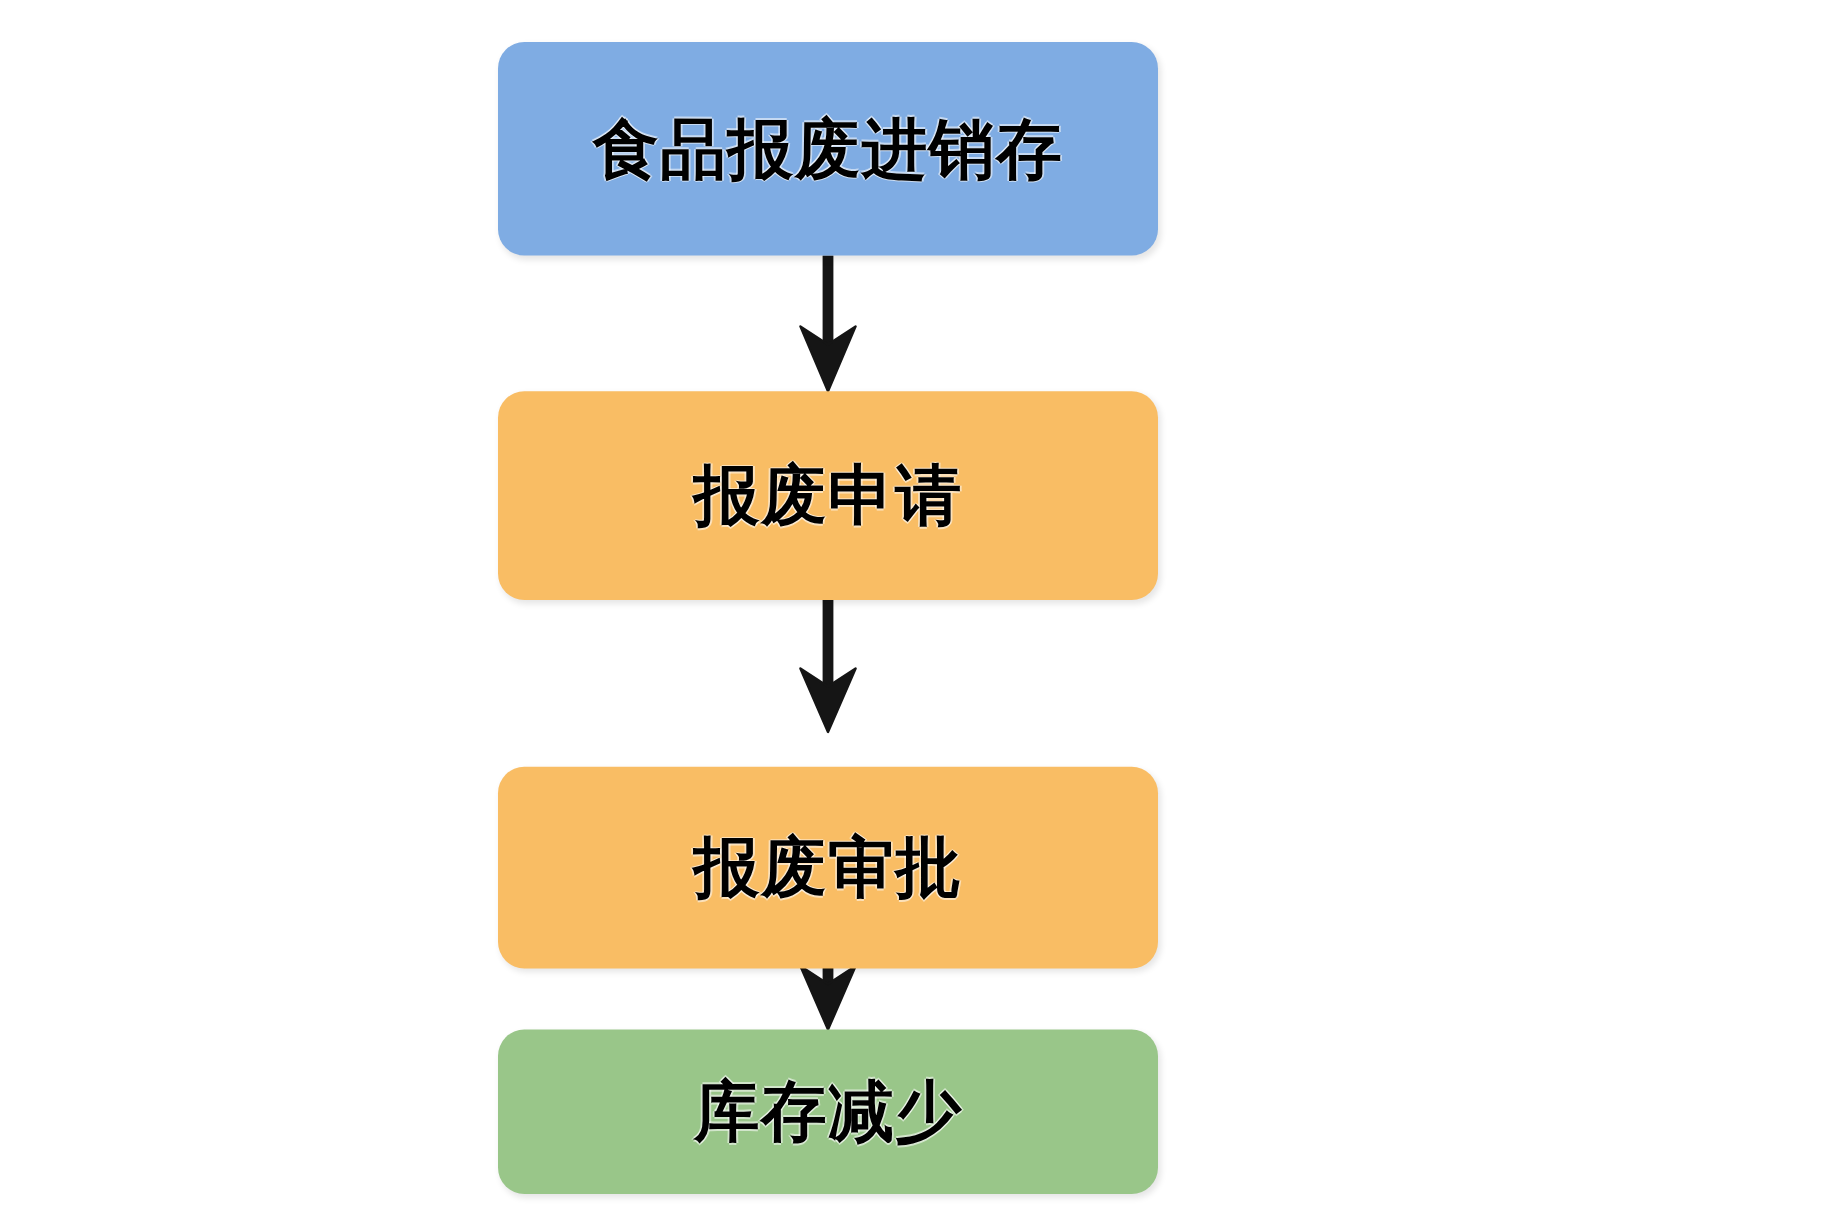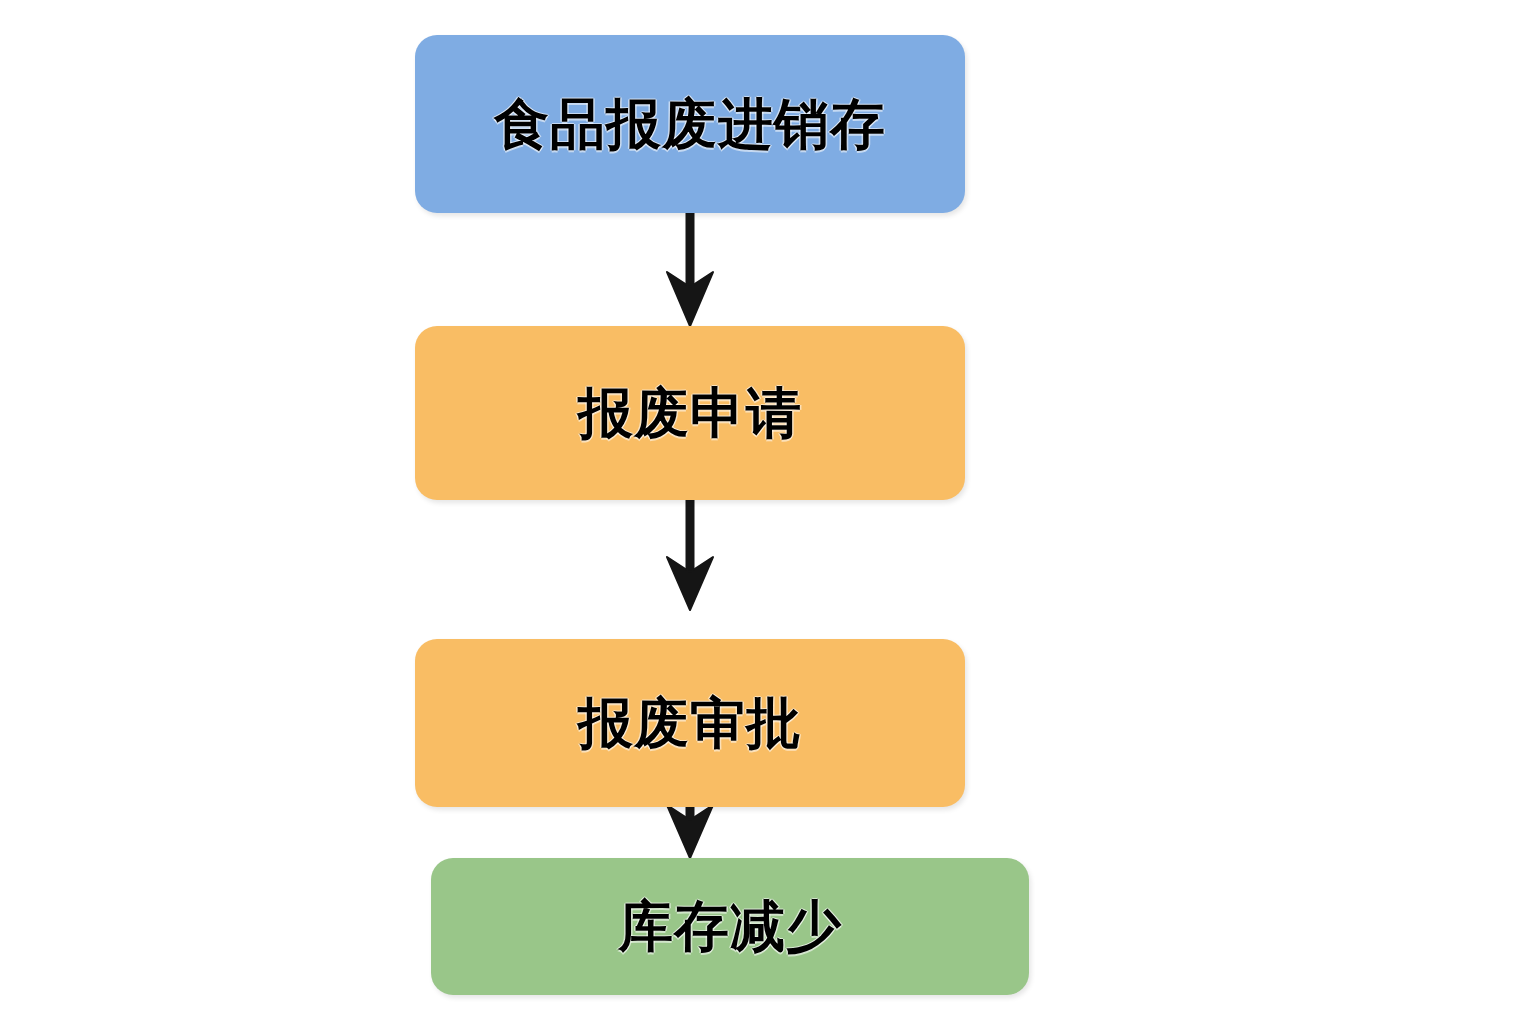--- a/index.html
+++ b/index.html
@@ -34,21 +34,21 @@
     text-shadow:
        1.5px 0 0 rgba(255,255,255,0.55),
       -1.5px 0 0 rgba(255,255,255,0.55),
        0 1.5px 0 rgba(255,255,255,0.55),
        0 -1.5px 0 rgba(255,255,255,0.55);
   }
   
   #node-0 { left: 415px; top: 35px;  width: 550px; height: 178px; background: #7FACE3; }
   #node-1 { left: 415px; top: 326px; width: 550px; height: 174px; background: #F9BD64; }
   #node-2 { left: 415px; top: 639px; width: 550px; height: 168px; background: #F9BD64; }
-  #node-3 { left: 415px; top: 858px; width: 598px; height: 137px; background: #99C689; margin-left: 16px; }
+  #node-3 { left: 415px; top: 858px; width: 550px; height: 137px; background: #99C689; }
 
   .connector {
     position: absolute;
     left: 0;
     top: 0;
     width: 1536px;
     height: 1024px;
     pointer-events: none;
   }
   .arrow-stem {

